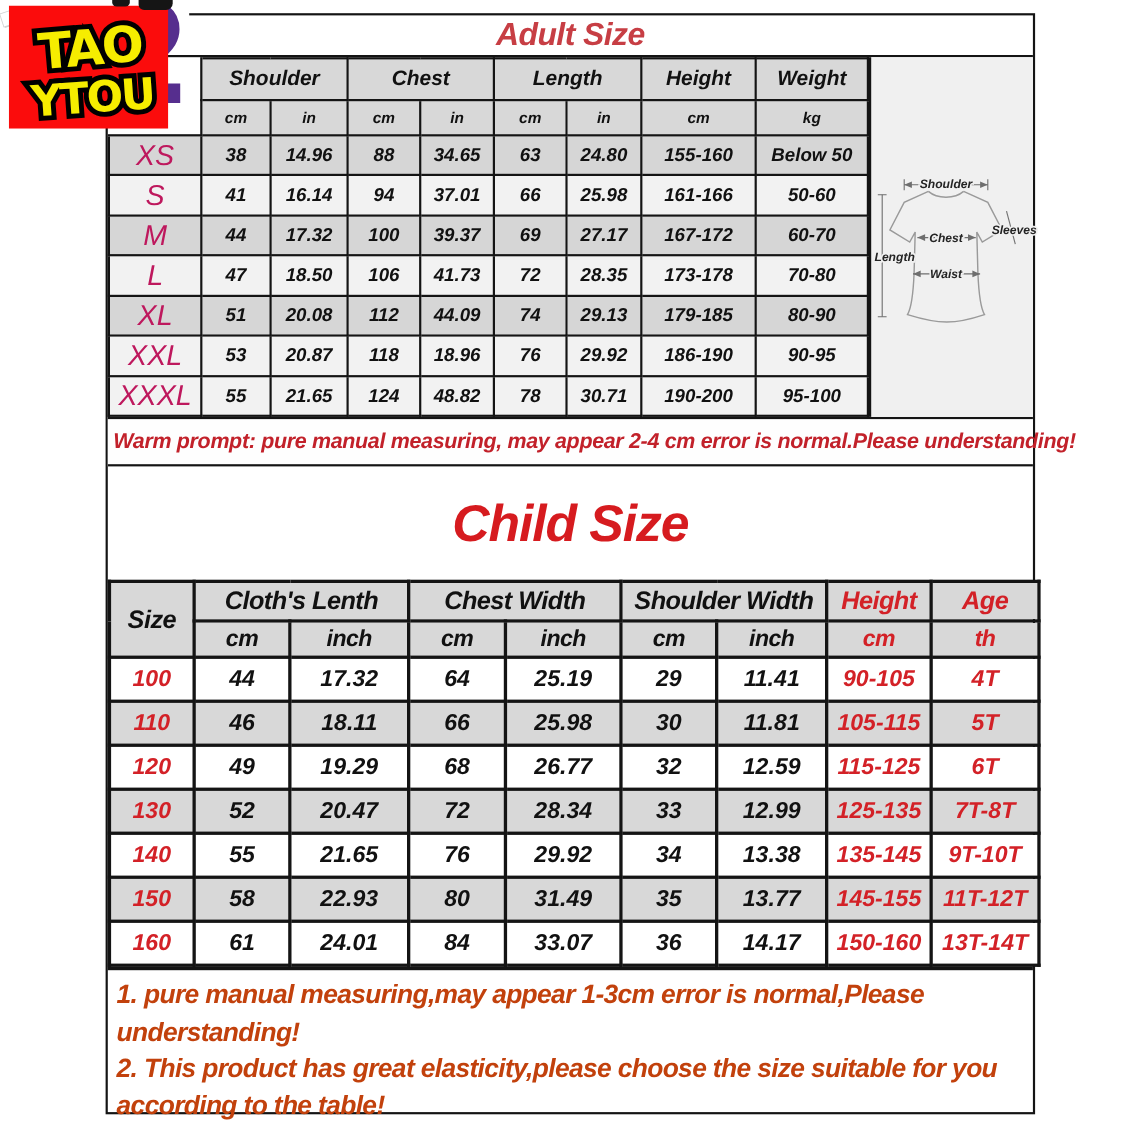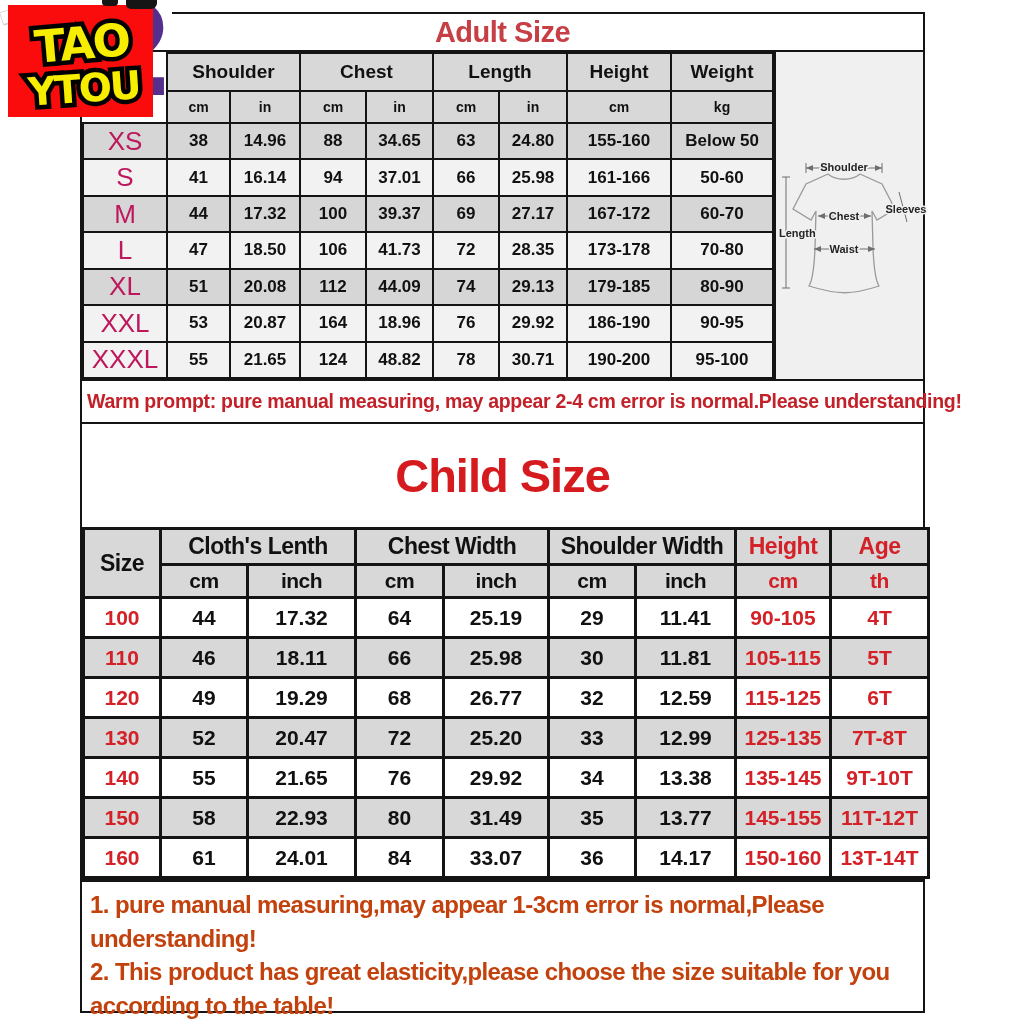--- a/index.html
+++ b/index.html
@@ -1,20 +1,20 @@
 <!DOCTYPE html>
 <html><head>
 <meta charset="utf-8">
 <style>
   html,body{margin:0;padding:0;background:#ffffff;}
   body{width:1024px;height:1024px;position:relative;overflow:hidden;
        font-family:"Liberation Sans",sans-serif;}
   
-  .sheet{position:absolute;left:80px;top:12px;width:845px;height:1001px;
-         box-sizing:border-box;border:2px solid #141414;background:#fff;}
+  .sheet{position:absolute;left:96px;top:12px;width:845px;height:1001px;
+         box-sizing:border-box;border:2px solid #141414;background:#fff;font-style:italic;}
   
   .title-row{height:36px;border-bottom:2px solid #141414;display:flex;
              align-items:center;justify-content:center;}
   .title-row span{font-size:29px;font-weight:bold;color:#c73e44;letter-spacing:-0.5px;}
   
   .adult-wrap{display:flex;height:327px;}
   table{border-collapse:collapse;table-layout:fixed;}
   #adult-table{width:690px;height:327px;}
   #adult-table th,#adult-table td{border:2px solid #141414;text-align:center;
       vertical-align:middle;padding:0;overflow:hidden;}
@@ -170,21 +170,21 @@
             <td>44.09</td>
             <td>74</td>
             <td>29.13</td>
             <td>179-185</td>
             <td>80-90</td>
           </tr>
           <tr>
             <td class="asize">XXL</td>
             <td>53</td>
             <td>20.87</td>
-            <td>164</td>
+            <td>118</td>
             <td>18.96</td>
             <td>76</td>
             <td>29.92</td>
             <td>186-190</td>
             <td>90-95</td>
           </tr>
           <tr>
             <td class="asize">XXXL</td>
             <td>55</td>
             <td>21.65</td>
@@ -304,21 +304,21 @@
           <td>32</td>
           <td>12.59</td>
           <td class="red">115-125</td>
           <td class="red">6T</td>
         </tr>
         <tr class="shaded">
           <td class="csize">130</td>
           <td>52</td>
           <td>20.47</td>
           <td>72</td>
-          <td>25.20</td>
+          <td>28.34</td>
           <td>33</td>
           <td>12.99</td>
           <td class="red">125-135</td>
           <td class="red">7T-8T</td>
         </tr>
         <tr>
           <td class="csize">140</td>
           <td>55</td>
           <td>21.65</td>
           <td>76</td>

